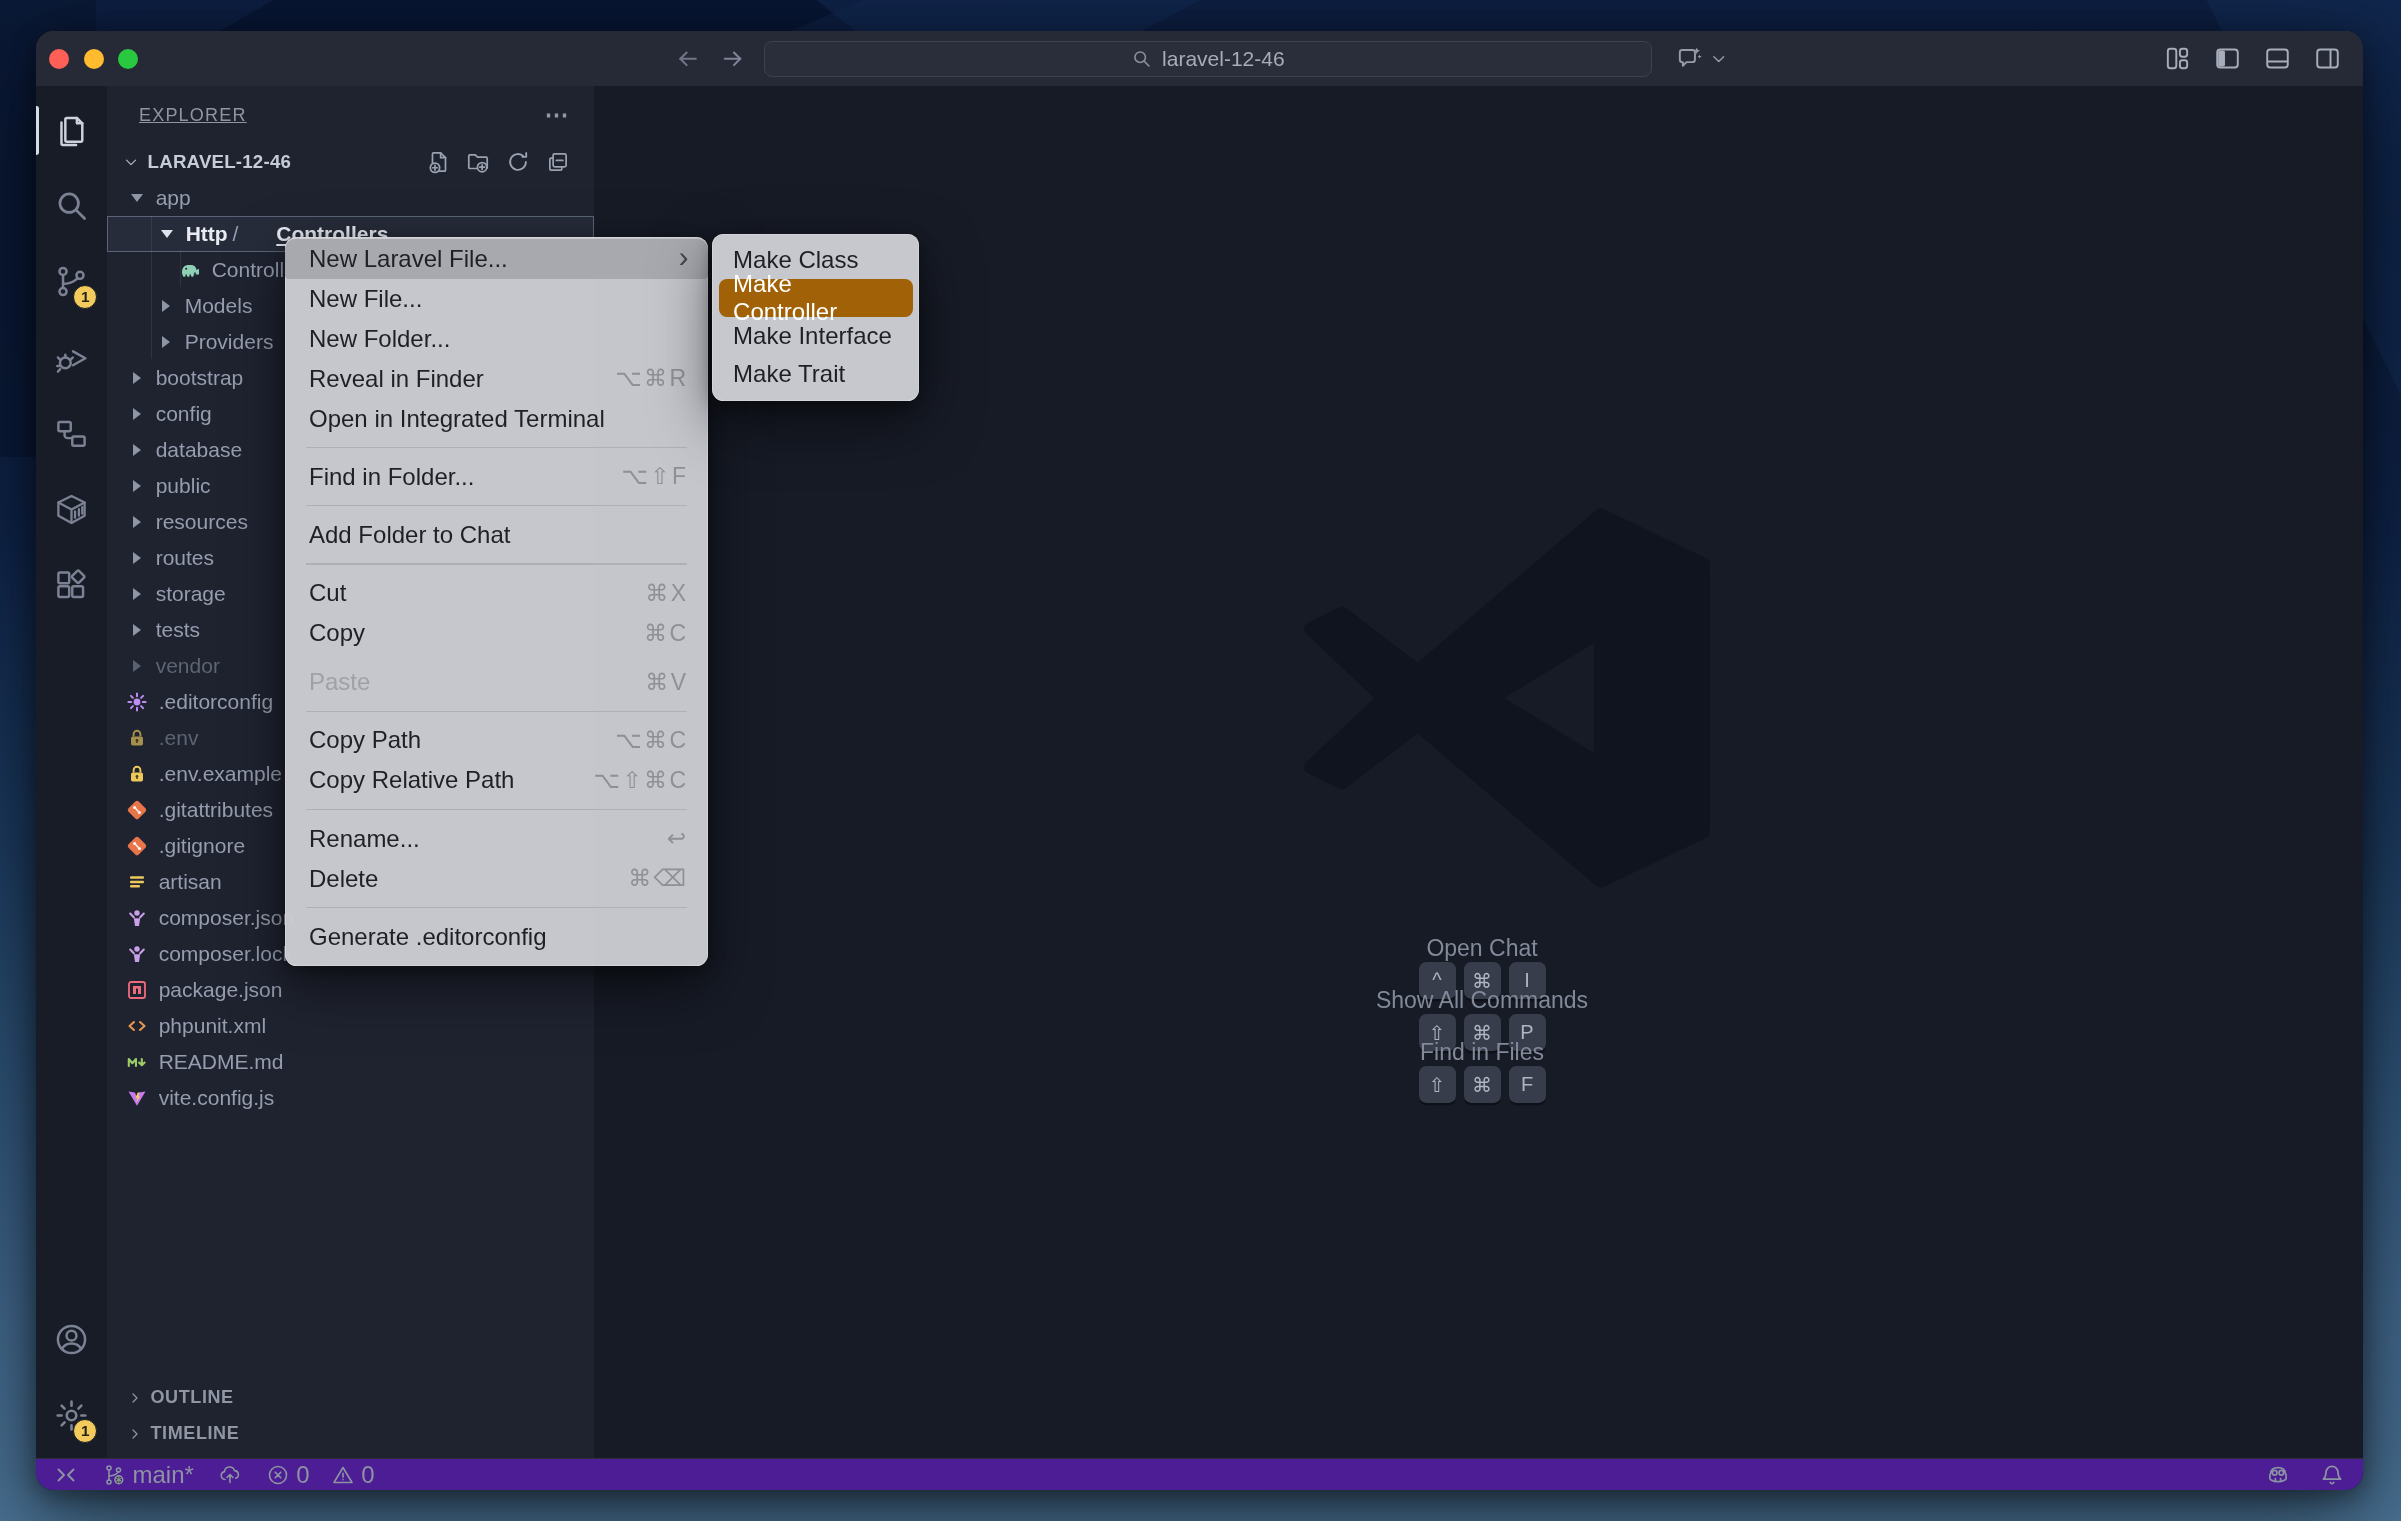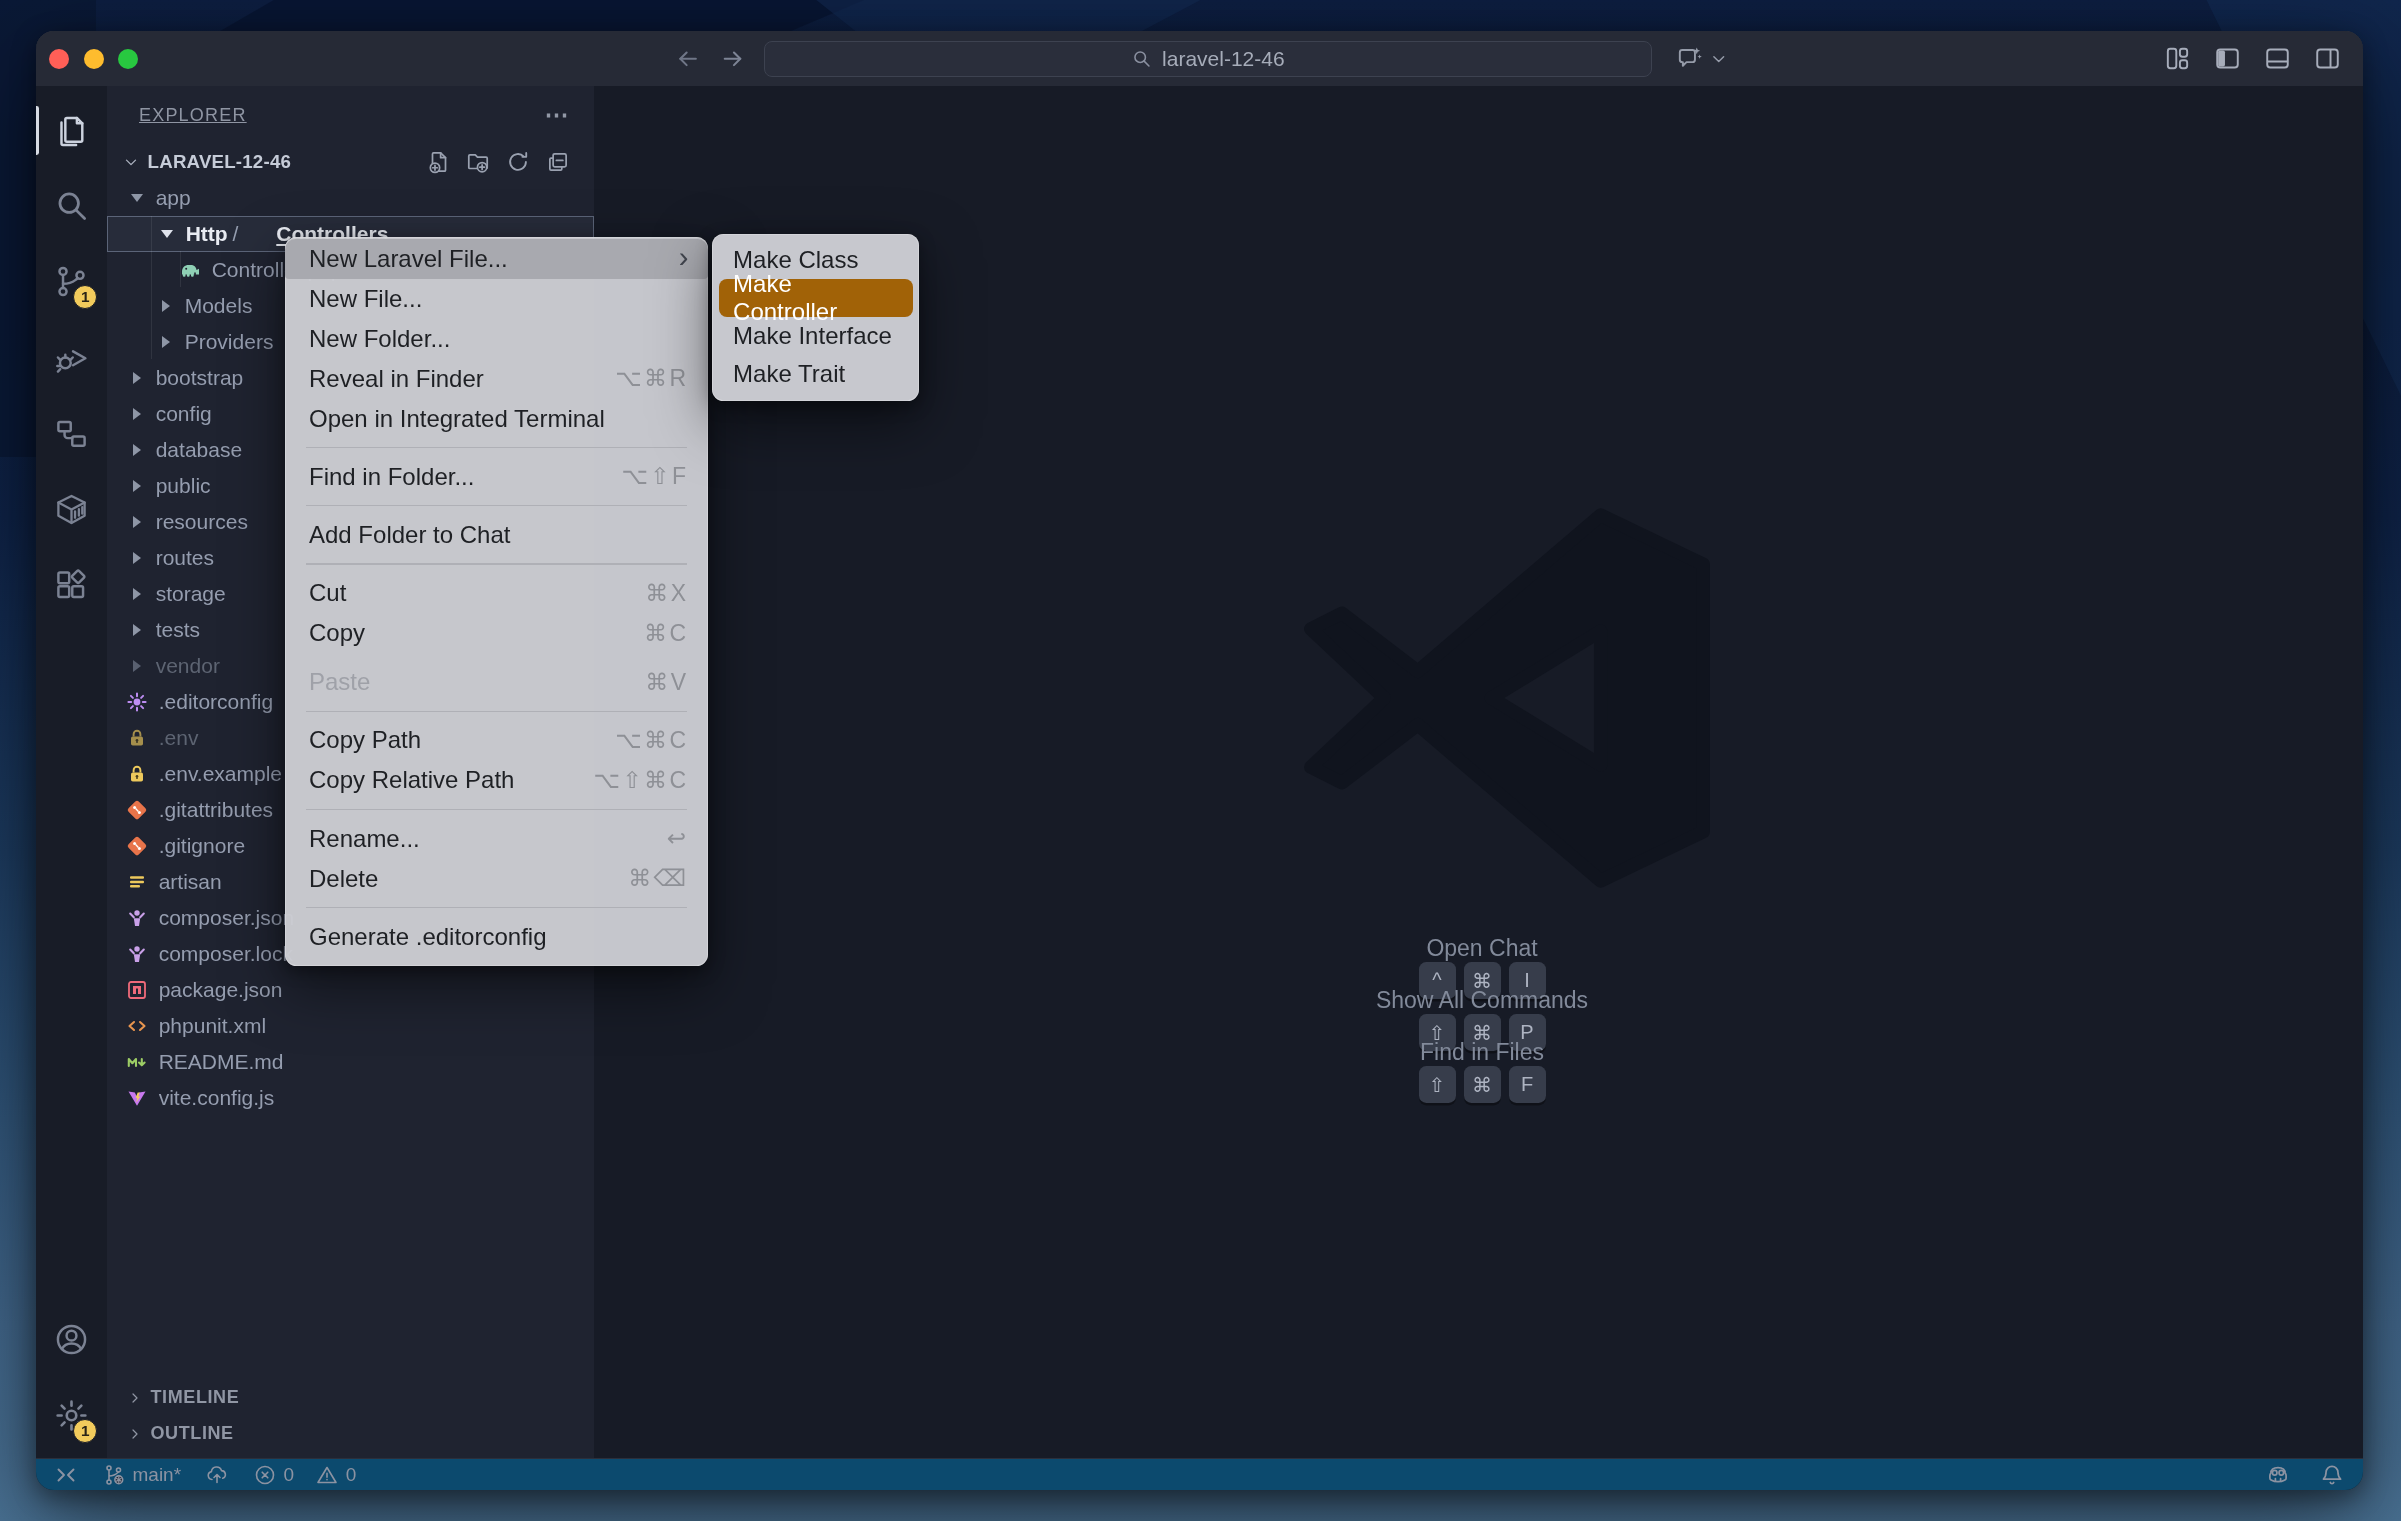--- a/index.html
+++ b/index.html
@@ -97,22 +97,22 @@
   .watermark-logo{position:absolute;left:690px;top:389px;width:446px;height:446px;}
   .watermark-logo svg{width:100%;height:100%;}
   .wm-shortcuts{position:absolute;left:667px;top:849px;width:442px;}
   .wm-row{height:52px;display:flex;align-items:center;justify-content:space-between;flex-direction:column;}
   .wm-label{font-size:23px;color:#828a9a;}
   .wm-keys{display:flex;gap:8px;}
   .key{min-width:37px;height:37px;padding:0 6.5px;box-sizing:border-box;background:#373d4b;border-radius:7.3px;
     color:#aeb4c2;display:flex;align-items:center;justify-content:center;font-size:20px;
     box-shadow:0 2.4px 0 rgba(0,0,0,.35);}
   
-  .statusbar{height:32px;flex:0 0 32px;background:#0c4a6e;border-top:0.8px solid #2b2f3b;
-    display:flex;align-items:center;padding:0 18px;box-sizing:border-box;color:#8c93a2;font-size:19px;}
+  .statusbar{height:32px;flex:0 0 32px;background:#4c1d95;border-top:0.8px solid #2b2f3b;
+    display:flex;align-items:center;padding:0 18px;box-sizing:border-box;color:#8c93a2;font-size:24px;}
   .st-item{display:flex;align-items:center;gap:6.5px;margin-right:24px;}
   .st-item svg{width:24px;height:24px;}
   .st-icon{width:24px;height:24px;display:flex;}
   .st-right{margin-left:auto;display:flex;align-items:center;gap:27.6px;}
   .st-right .st-icon{width:26px;height:26px;}
   .st-right svg{width:26px;height:26px;}
   .problems{display:flex;align-items:center;gap:6.5px;}
   .problems .gap{width:8px;}
   
   .ctxmenu{position:absolute;left:285px;top:237px;width:423px;box-sizing:border-box;
@@ -541,29 +541,29 @@
               <span class="lbl">vite.config.js</span>
             </div>
           </div>
         <div class="sb-bottom">
           <div class="sb-sec">
             <span class="secchev">
                 <svg viewBox="0 0 24 24" fill="none" stroke="currentColor" stroke-linecap="round" stroke-linejoin="round" stroke-width="1.8">
                   <path d="M9 6l6 6-6 6"></path>
                 </svg>
               </span>
-            <span>TIMELINE</span>
+            <span>OUTLINE</span>
           </div>
           <div class="sb-sec">
             <span class="secchev">
                 <svg viewBox="0 0 24 24" fill="none" stroke="currentColor" stroke-linecap="round" stroke-linejoin="round" stroke-width="1.8">
                   <path d="M9 6l6 6-6 6"></path>
                 </svg>
               </span>
-            <span>OUTLINE</span>
+            <span>TIMELINE</span>
           </div>
         </div>
       </div>
 
       <div class="editor">
         <div class="watermark-logo">
           <svg viewBox="0 0 100 100">
             <path fill="#10141e" stroke="#10141e" stroke-width="3" stroke-linejoin="round" fill-rule="evenodd" d="M71 9 L30 44 L13 31 L6 34.5 L22.5 50 L6 65.5 L13 69 L30 56 L71 91 L94 80 L94 20 Z M71 35 L46.5 50 L71 65 Z"></path>
           </svg>
         </div>

